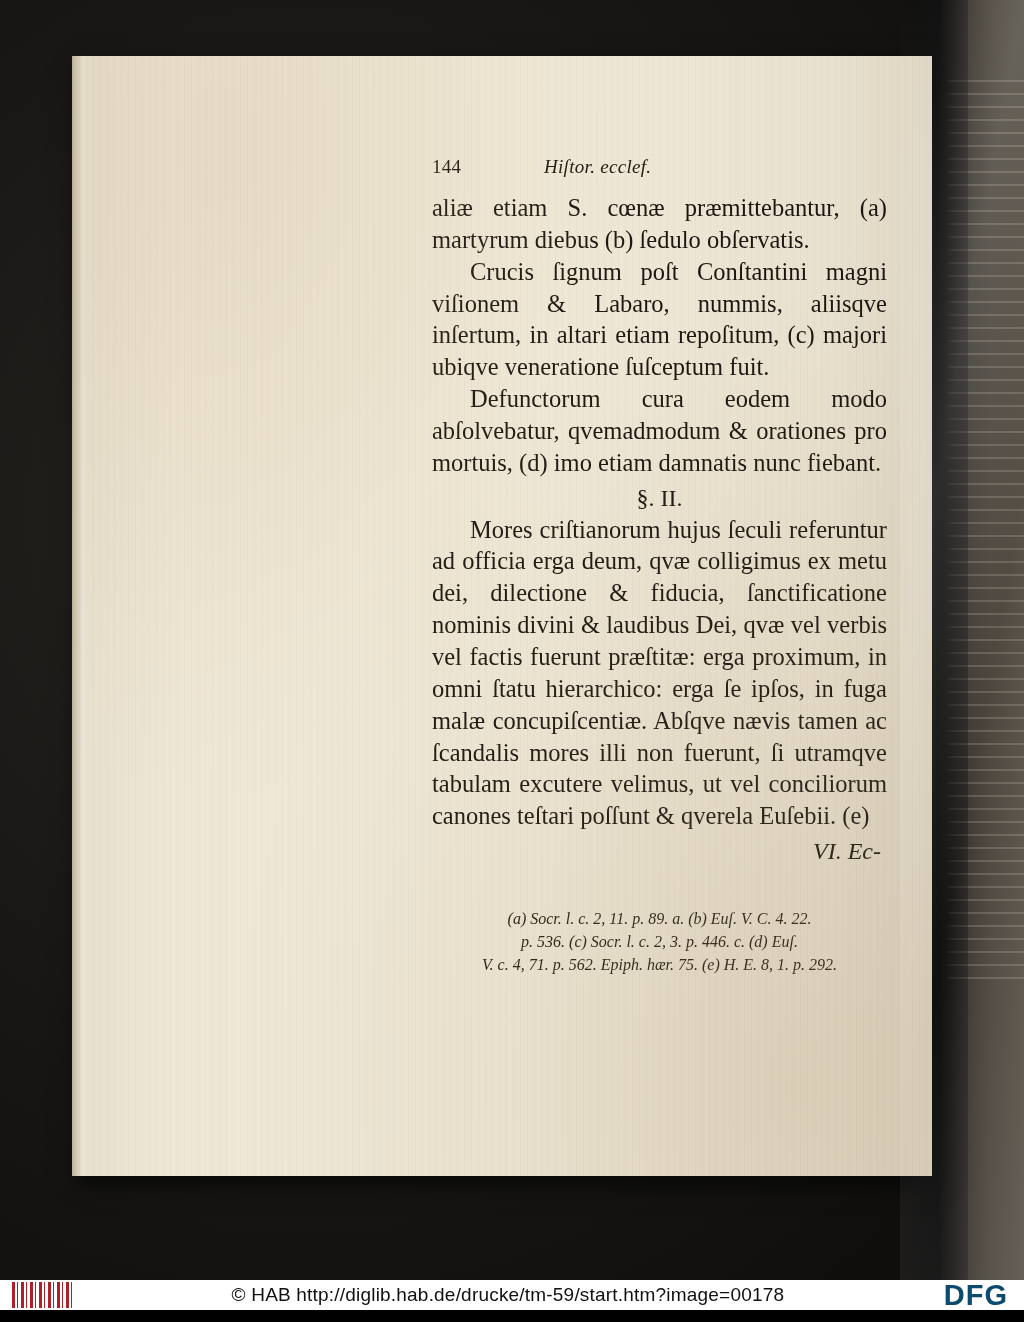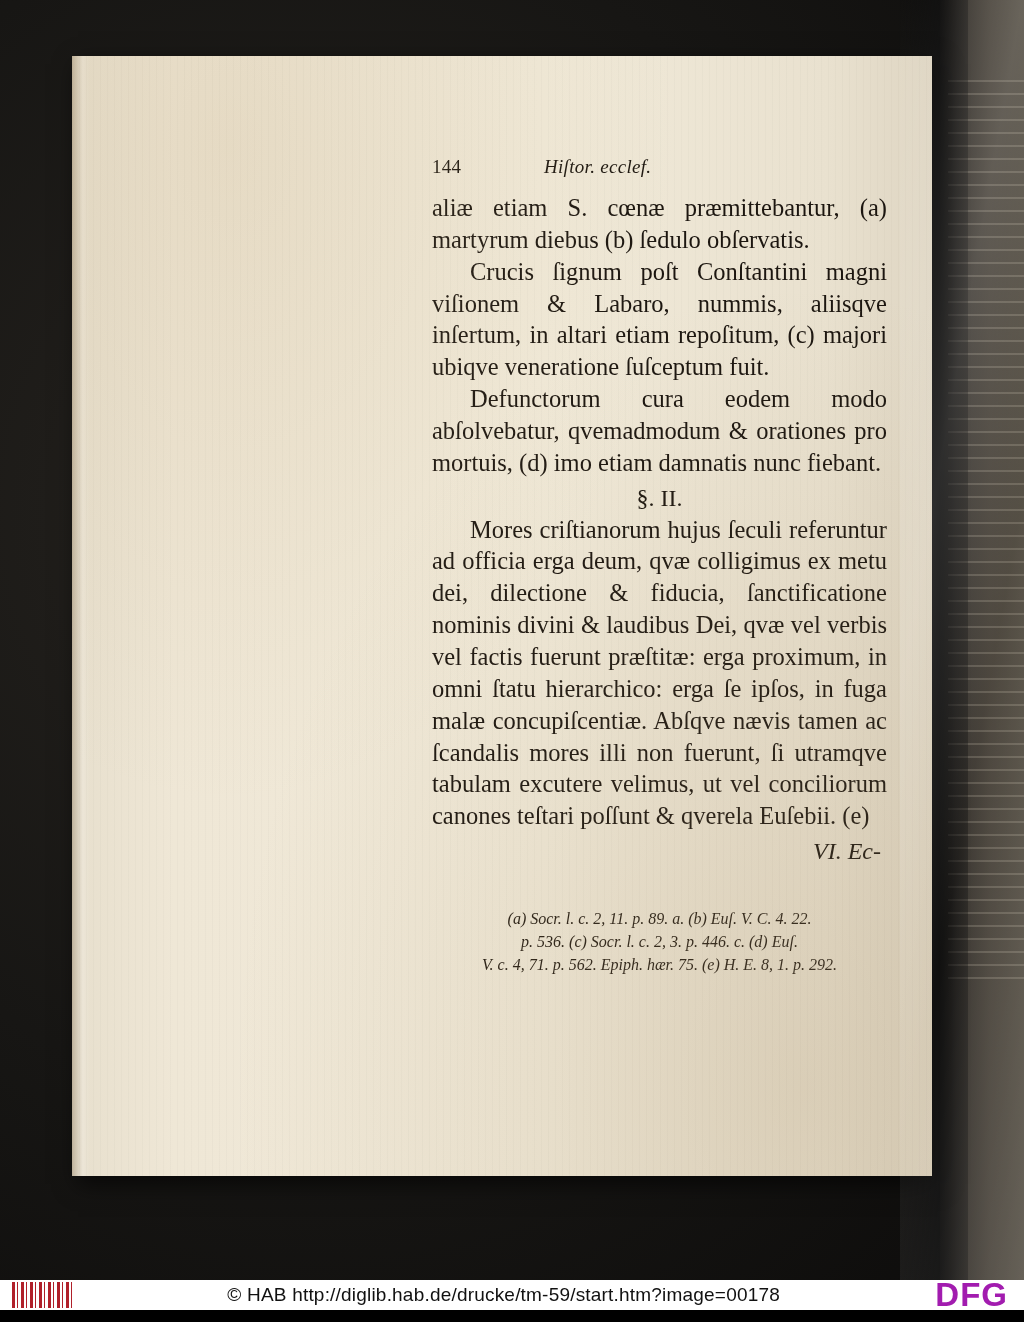--- a/index.html
+++ b/index.html
@@ -157,22 +157,22 @@
     text-align: center;
     font-family: "Liberation Sans", sans-serif;
     font-size: 19px;
     color: #111;
     letter-spacing: .2px;
   }
   #dfg {
     margin-right: 16px;
     font-family: "Liberation Sans", sans-serif;
     font-weight: bold;
-    font-size: 33px;
-    color: #a21caf;
+    font-size: 29px;
+    color: #0c4a6e;
     letter-spacing: 1px;
   }
 </style>
 </head>
 <body>
 
 <div id="scan">
 
   <div id="facing-page">
     <div id="facing-text"></div>

